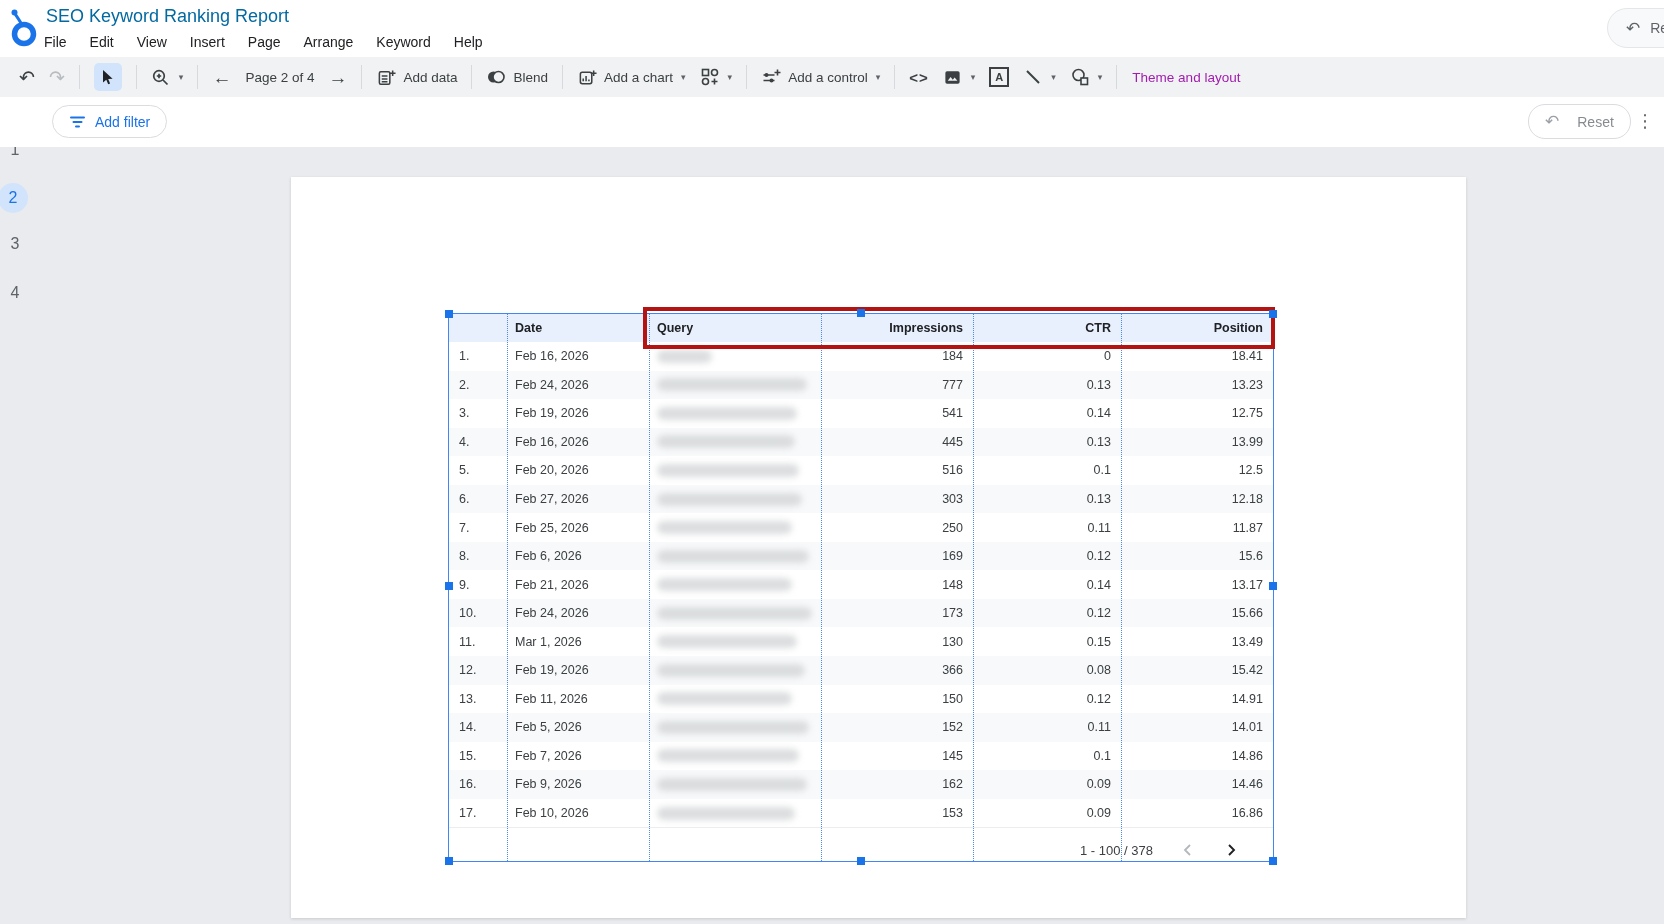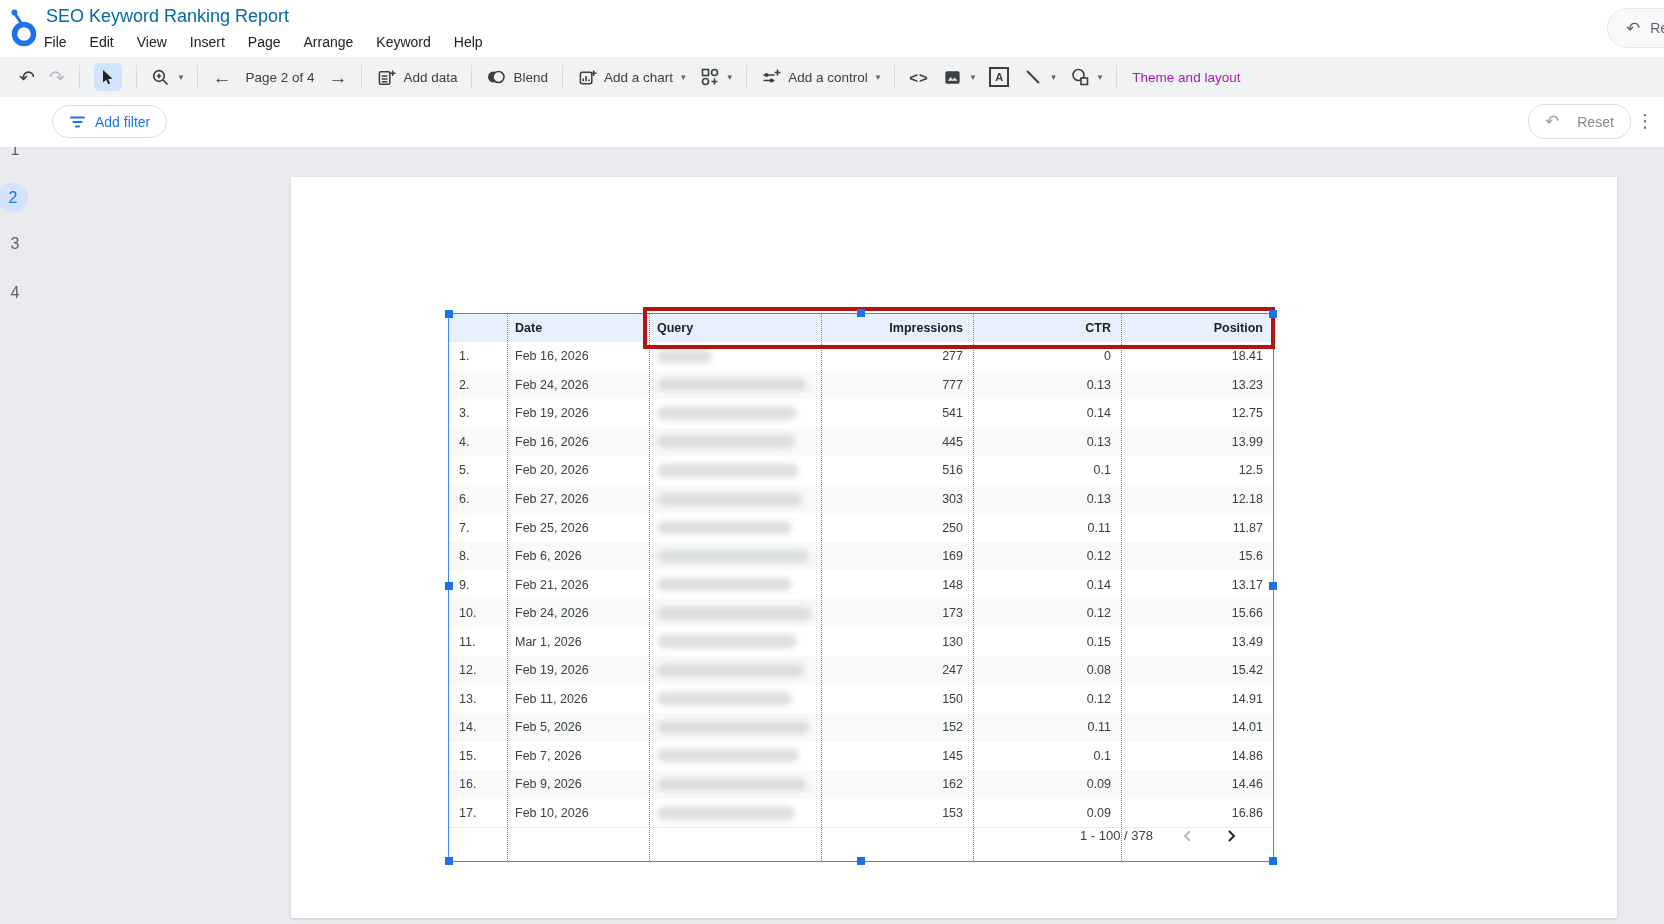--- a/index.html
+++ b/index.html
@@ -44,21 +44,21 @@
   .kebab{position:absolute;left:1636px;top:12px;font-size:18px;color:#5f6368;letter-spacing:0;
        line-height:1.35;}
 
   
   .rail-num{position:absolute;width:30px;text-align:center;font-size:16px;color:#5f6368;z-index:5;}
   .rail-active{position:absolute;left:-2px;width:30px;height:30px;border-radius:50%;
        background:#d2e3fc;color:#1a73e8;display:flex;align-items:center;justify-content:center;
        font-size:16px;z-index:5;}
 
   
-  .canvas{position:absolute;left:291px;top:177px;width:1326px;height:741px;background:#fff;
+  .canvas{position:absolute;left:291px;top:177px;width:1175px;height:741px;background:#fff;
        box-shadow:0 1px 3px rgba(0,0,0,.14);}
 
   
   .widget{position:absolute;left:157px;top:136px;width:824px;height:547px;
        border:1px solid #4285f4;box-sizing:content-box;background:#fff;font-size:12.5px;}
   .vline{position:absolute;top:0;bottom:0;width:0;border-left:1px dotted #4b87f5;z-index:6;
        pointer-events:none;}
   .thead{display:flex;height:28px;background:#e8f0fe;font-weight:bold;color:#202124;position:relative;z-index:2;}
   .trow{display:flex;height:28.55px;color:#3c4043;}
   .trow:nth-child(even){background:#f7f9fa;}
@@ -68,21 +68,21 @@
   .col-query{width:172px;padding-left:8px;}
   .col-imp{width:152px;}
   .col-ctr{width:148px;}
   .col-pos{width:152px;}
   .rightal{justify-content:flex-end;padding-right:10px;}
   .blur{display:inline-block;height:13px;border-radius:7px;background:#d3d5d7;opacity:.8;
        filter:blur(3px);}
   .red-box{position:absolute;left:194px;top:-7px;width:632px;height:42px;
        border:4px solid #b31412;box-sizing:border-box;z-index:12;pointer-events:none;}
   .handle{position:absolute;width:8px;height:8px;background:#1a73e8;z-index:20;}
-  .pagrow{display:flex;align-items:flex-start;justify-content:flex-end;height:30px;
+  .pagrow{display:flex;align-items:flex-end;justify-content:flex-end;height:30px;
        padding-right:34px;color:#3c4043;font-size:13px;border-top:1px solid #ebedef;
        position:relative;z-index:2;background:#fff;}
   .chev{display:flex;align-items:center;justify-content:center;width:16px;height:16px;}
   .chev-prev{margin-left:26px;}
   .chev-next{margin-left:28px;}
 </style>
 </head>
 <body>
 
 <div class="app">
@@ -281,21 +281,21 @@
         <div class="cell col-pos rightal">Position</div>
       </div>
 
       <div>
   <div class="trow">
     <div class="cell col-num c-num">1.</div>
     <div class="cell col-date c-date">Feb 16, 2026</div>
     <div class="cell col-query">
       <span class="blur c-blur" style="width: 55px;"></span>
     </div>
-    <div class="cell col-imp rightal c-imp">277</div>
+    <div class="cell col-imp rightal c-imp">184</div>
     <div class="cell col-ctr rightal c-ctr">0</div>
     <div class="cell col-pos rightal c-pos">18.41</div>
   </div>
 
   <div class="trow">
     <div class="cell col-num c-num">2.</div>
     <div class="cell col-date c-date">Feb 24, 2026</div>
     <div class="cell col-query">
       <span class="blur c-blur" style="width: 150px;"></span>
     </div>
@@ -402,21 +402,21 @@
     <div class="cell col-ctr rightal c-ctr">0.15</div>
     <div class="cell col-pos rightal c-pos">13.49</div>
   </div>
 
   <div class="trow">
     <div class="cell col-num c-num">12.</div>
     <div class="cell col-date c-date">Feb 19, 2026</div>
     <div class="cell col-query">
       <span class="blur c-blur" style="width: 148px;"></span>
     </div>
-    <div class="cell col-imp rightal c-imp">247</div>
+    <div class="cell col-imp rightal c-imp">366</div>
     <div class="cell col-ctr rightal c-ctr">0.08</div>
     <div class="cell col-pos rightal c-pos">15.42</div>
   </div>
 
   <div class="trow">
     <div class="cell col-num c-num">13.</div>
     <div class="cell col-date c-date">Feb 11, 2026</div>
     <div class="cell col-query">
       <span class="blur c-blur" style="width: 135px;"></span>
     </div>

